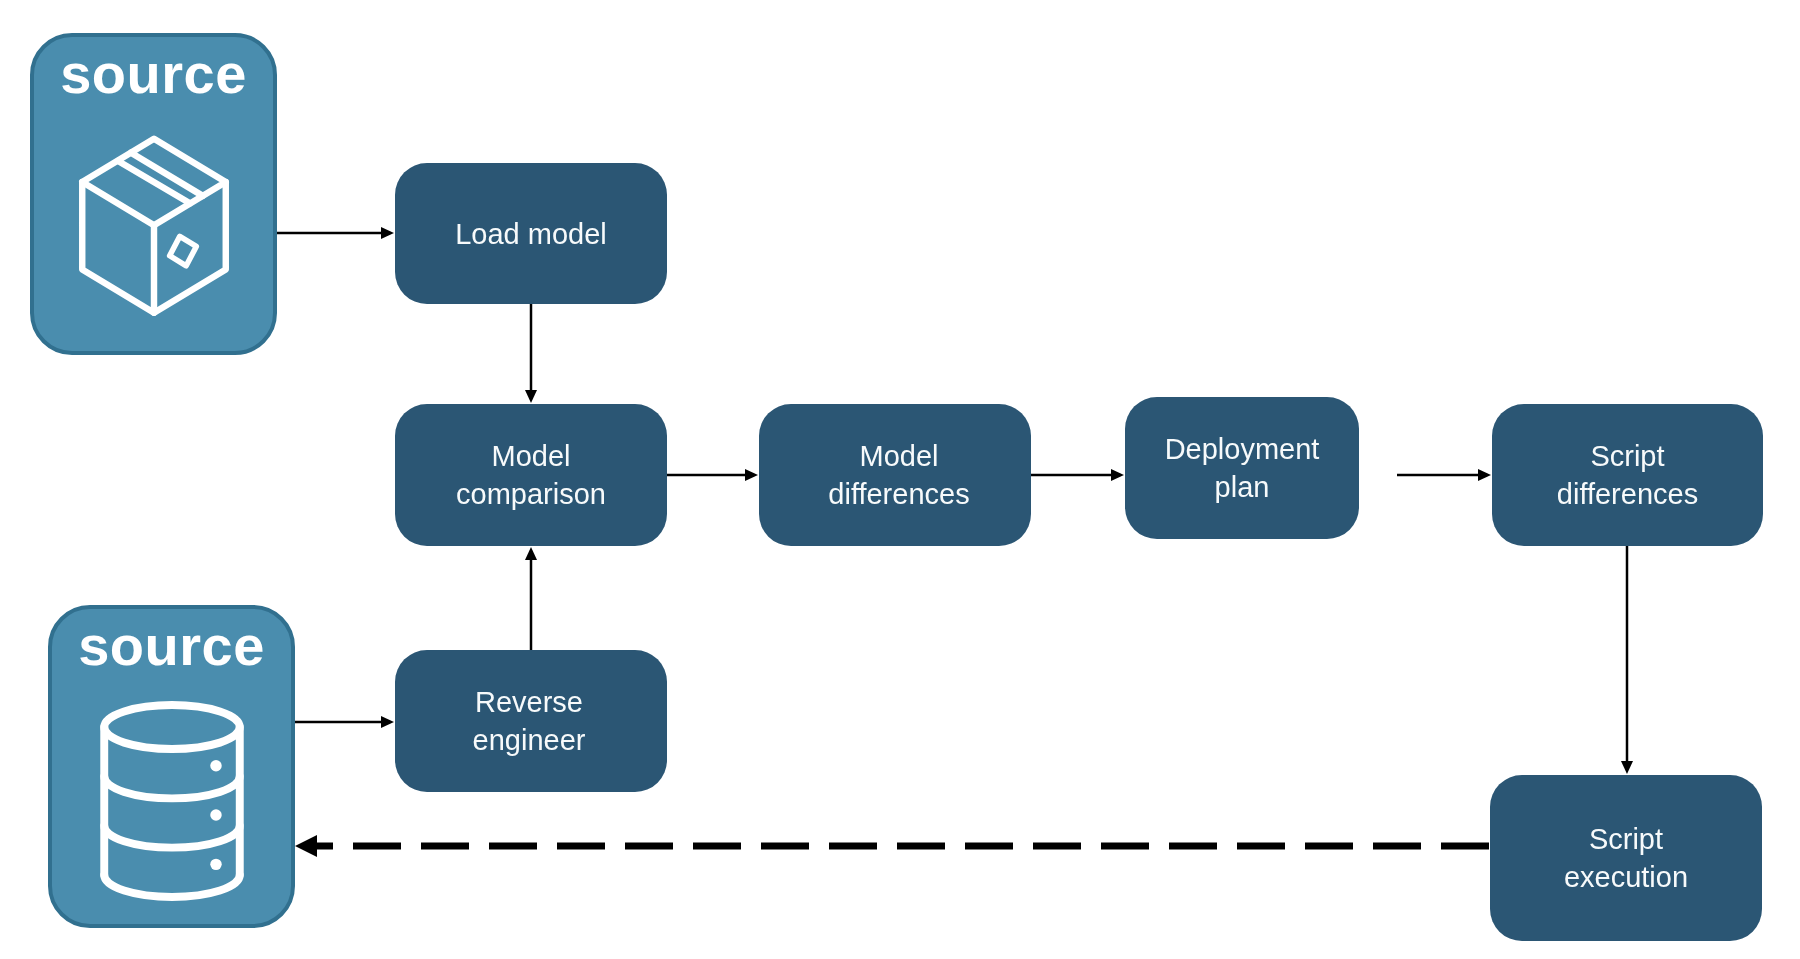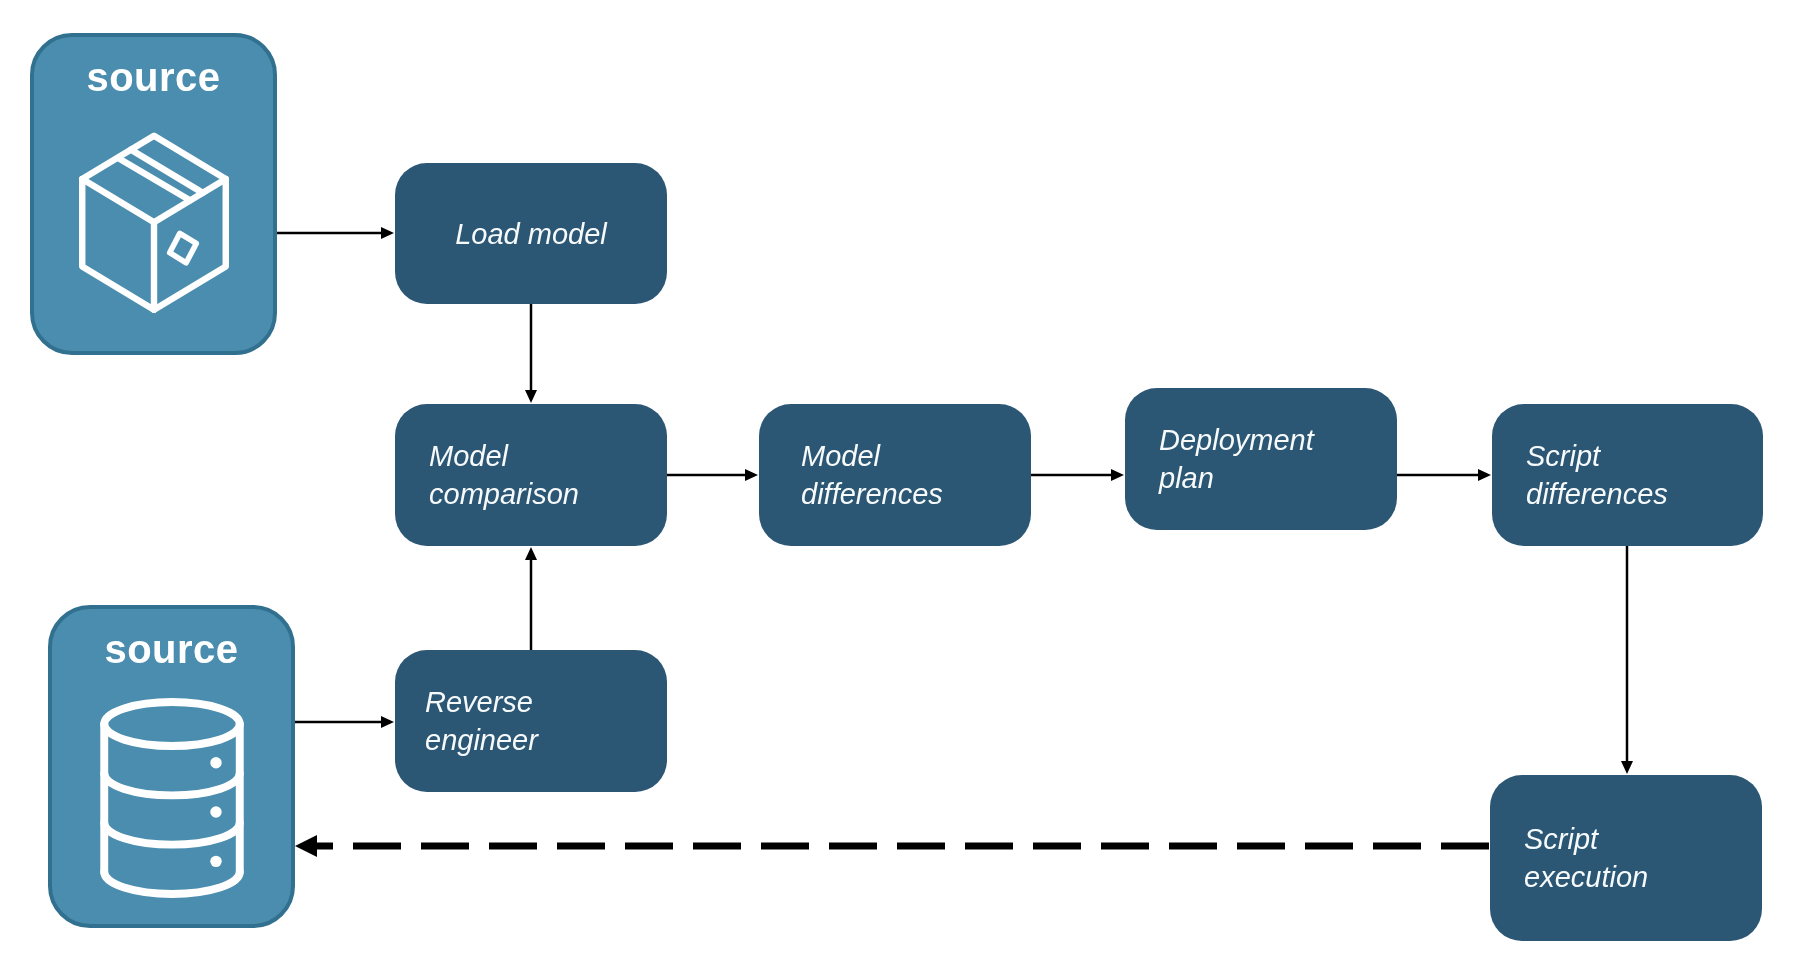--- a/index.html
+++ b/index.html
@@ -4,39 +4,38 @@
 <style>
   html,body { margin:0; padding:0; background:#ffffff; }
   .canvas {
     position:relative; width:1800px; height:959px; background:#ffffff;
     font-family:"Liberation Sans", sans-serif; overflow:hidden;
   }
   .arrows { position:absolute; left:0; top:0; width:1800px; height:959px; pointer-events:none; }
   .node {
     position:absolute; background:#2B5674; border-radius:32px;
     color:#F7FAFB; display:flex; align-items:center; justify-content:center;
-    text-align:left; font-size:29px; line-height:38px; padding:0 34px;
+    text-align:center; font-size:29px; line-height:38px; padding:0 34px;
     box-sizing:border-box;
-    font-style:italic;
   }
   .endpoint {
     position:absolute; background:#4A8DAE; border:4px solid #31708F;
     border-radius:42px; box-sizing:border-box;
     display:flex; flex-direction:column; align-items:center;
   }
   .ep-label {
-    font-weight:800; font-size:40px; color:#ffffff; margin-top:18px;
+    font-weight:800; font-size:56px; color:#ffffff; margin-top:4px;
     letter-spacing:0.5px;
   }
   .ep-icon { flex:1; display:flex; align-items:center; justify-content:center; }
   
   #n-load-model        { left:395px; top:163px;  width:272px; height:141px; }
   #n-model-comparison  { left:395px; top:404px;  width:272px; height:142px; }
   #n-model-differences { left:759px; top:404px;  width:272px; height:142px;padding-left:42px; }
-  #n-deployment-plan   { left:1125px; top:388px; width:272px; height:142px; }
+  #n-deployment-plan   { left:1125px; top:397px; width:234px; height:142px; }
   #n-script-generation { left:1492px; top:404px; width:271px; height:142px; }
   #n-reverse-engineer  { left:395px; top:650px;  width:272px; height:142px;padding-left:30px; }
   #n-script-execution  { left:1490px; top:775px; width:272px; height:166px; }
   #ep-source { left:30px; top:33px;  width:247px; height:322px; }
   #ep-target { left:48px; top:605px; width:247px; height:323px; }
 </style>
 </head>
 <body>
 
 <div class="canvas">

